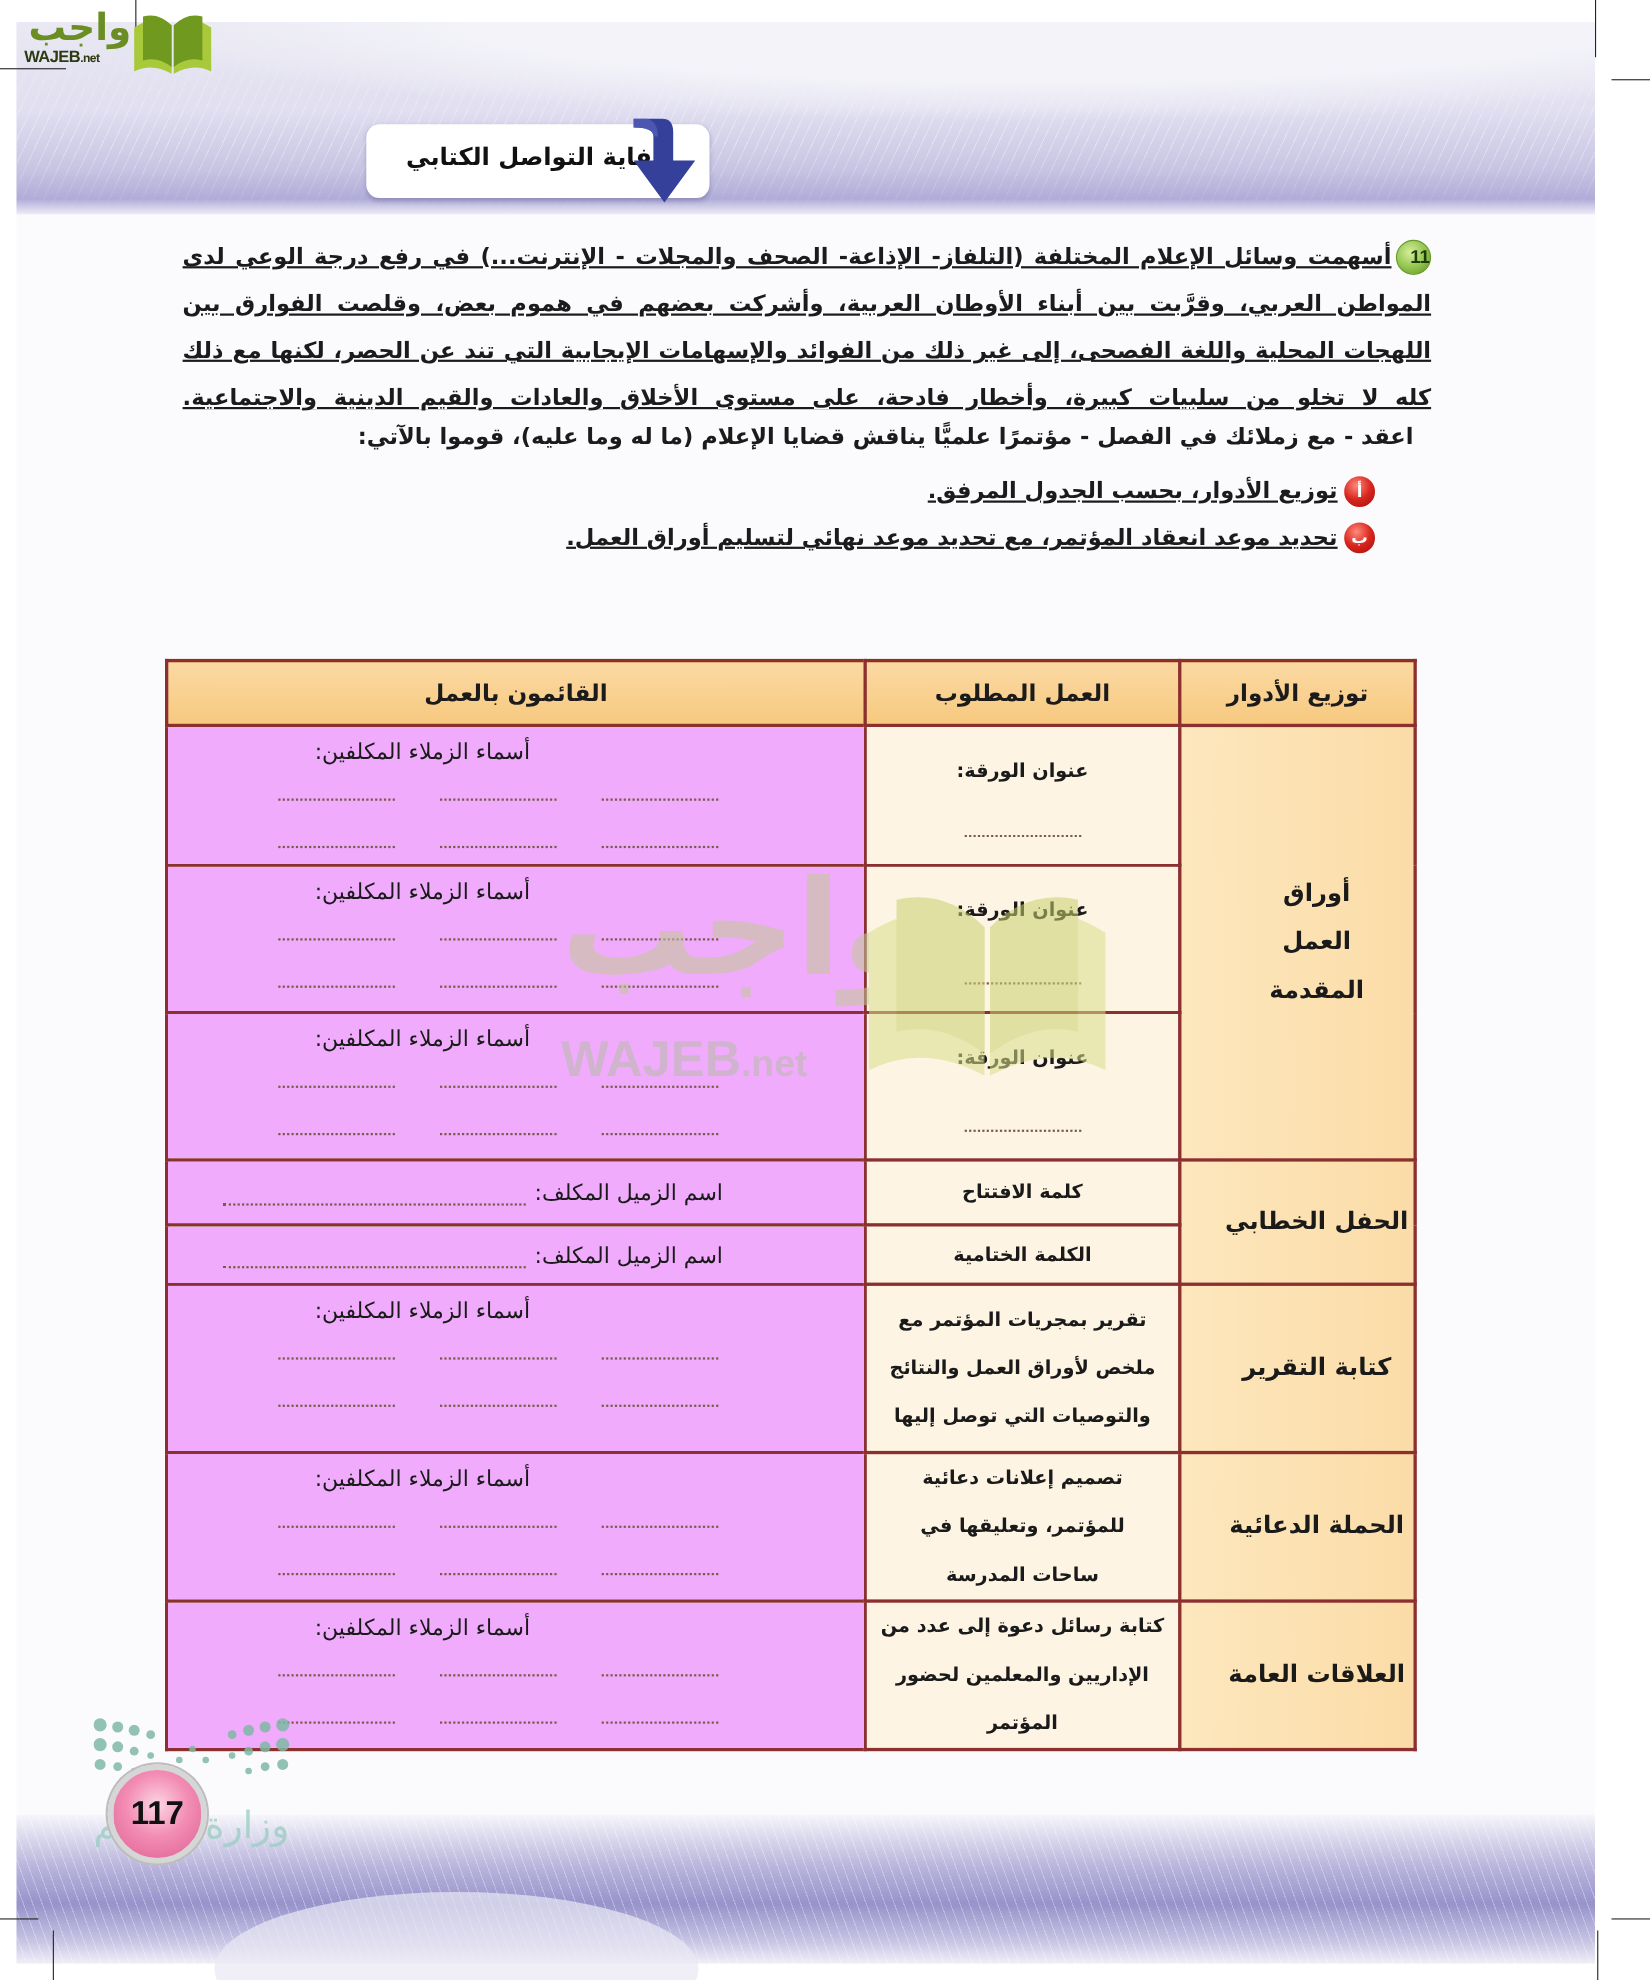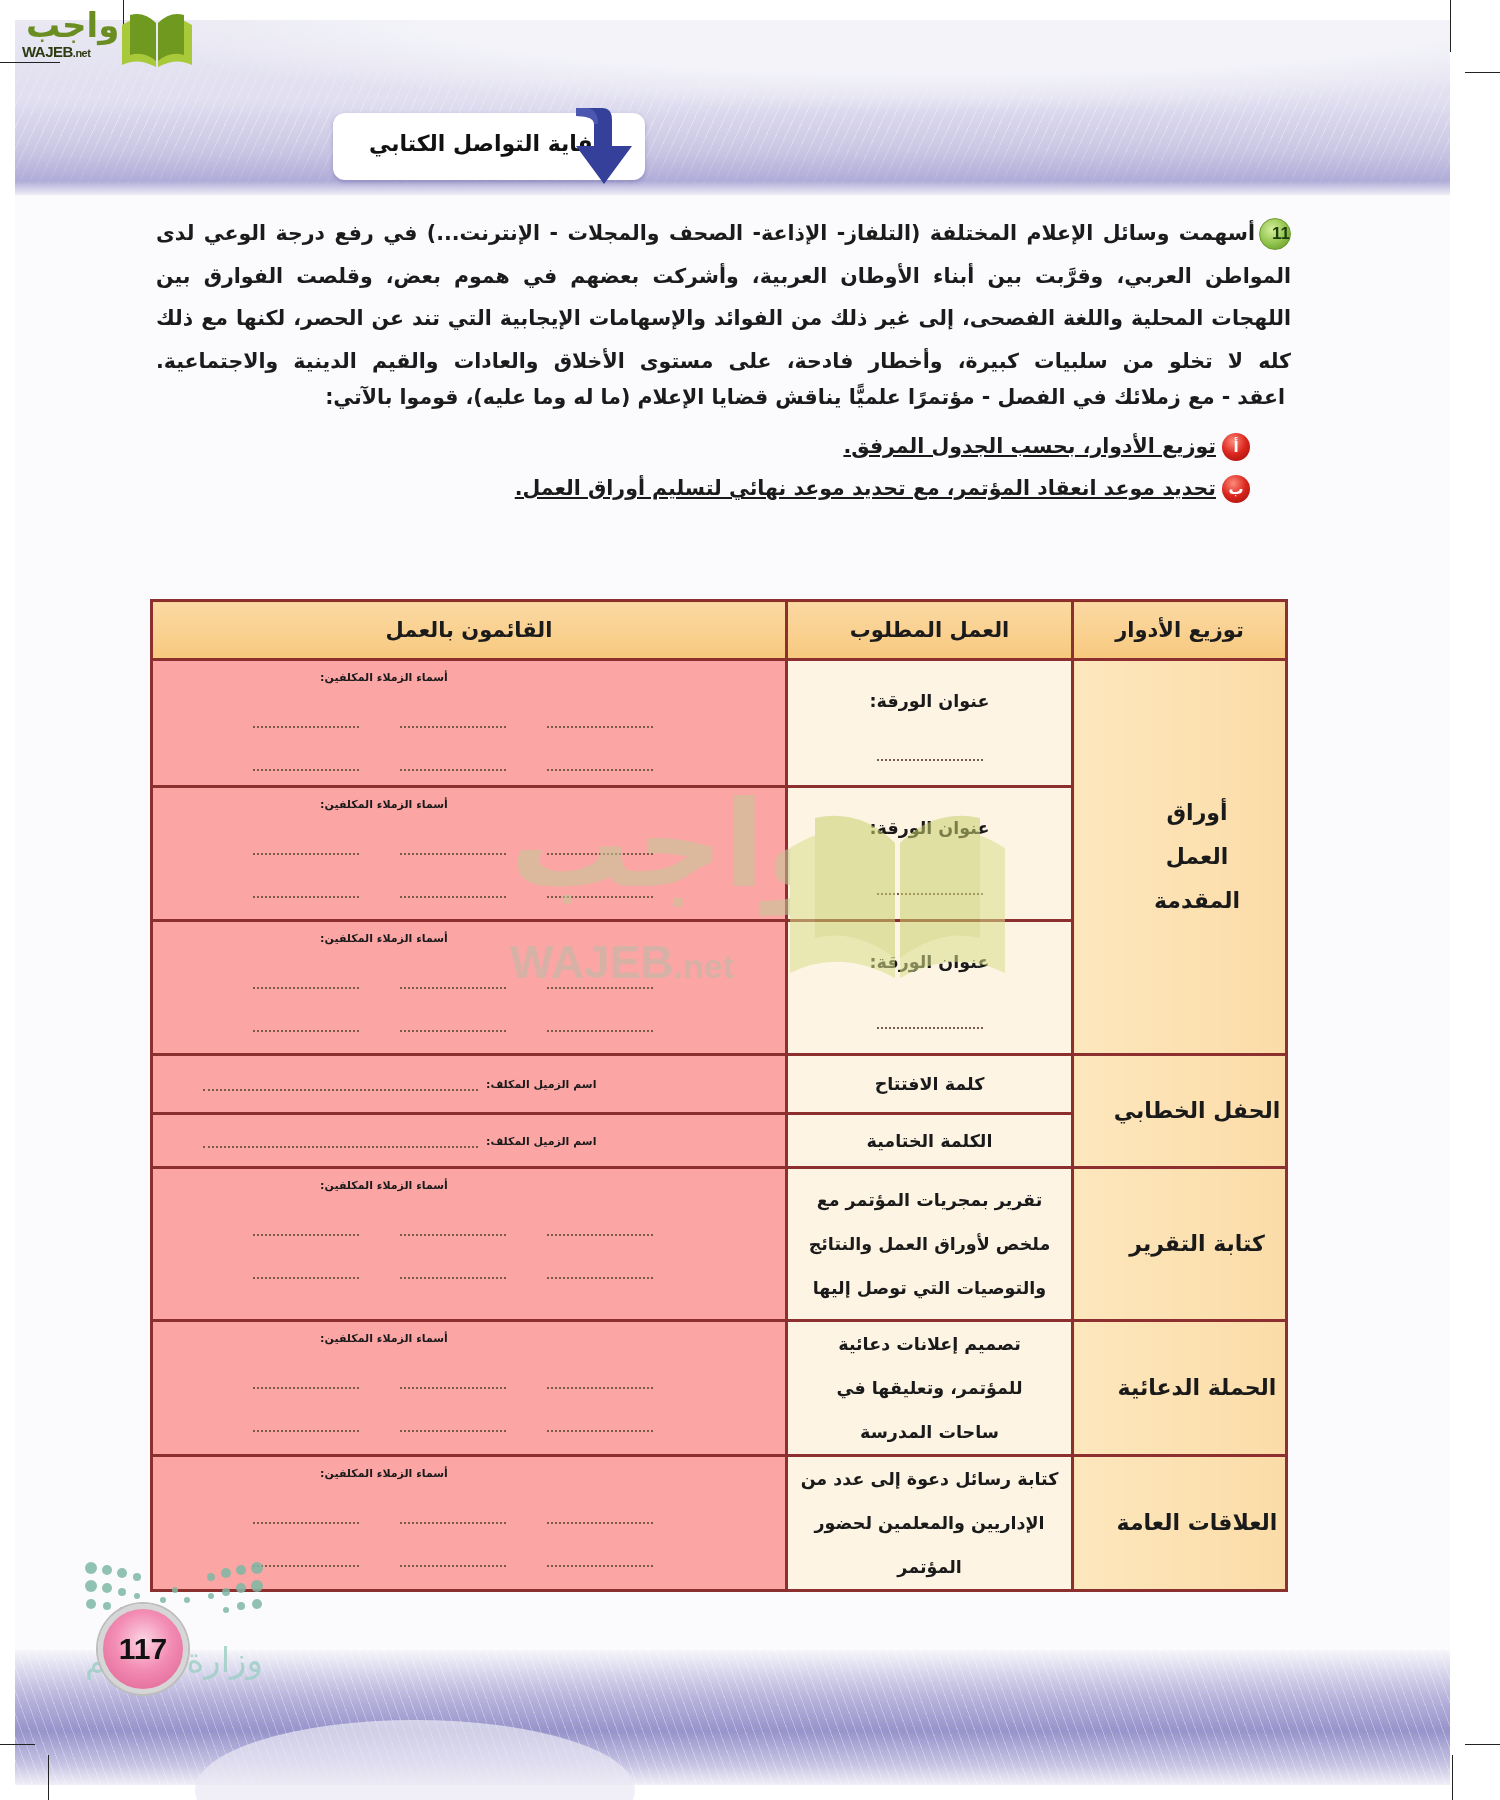--- a/index.html
+++ b/index.html
@@ -30,40 +30,40 @@
   .logo-en small { font-size:11px; }
   .logo-book { position:absolute; left:108px; top:6px; width:78px; height:58px; }
 
   
   .title-banner { position:absolute; left:333px; top:113px; width:312px; height:67px; background:#fff;
     border-radius:12px; box-shadow:0 2px 4px rgba(80,80,140,.35); }
   .title-text { position:absolute; left:36px; top:18px; font-size:22px; font-weight:bold; color:#111; white-space:nowrap; }
   .title-arrow { position:absolute; left:568px; top:106px; width:72px; height:80px; }
 
   
-  .para { position:absolute; left:156px; top:212px; width:1135px; font-size:20.5px; font-weight:bold; line-height:42.5px;
-    text-align:justify; text-align-last:justify; color:#1b1b1b; }
+  .para { position:absolute; left:166px; top:212px; width:1135px; font-size:20.5px; font-weight:bold; line-height:42.5px;
+    text-align:justify; text-align-last:justify; color:#1b1b1b;text-decoration:underline; }
   .para p { margin:0; }
   .badge-num { display:inline-block; width:30px; height:30px; border-radius:50%; margin-left:4px; vertical-align:middle;
     background:radial-gradient(circle at 40% 35%, #d6ef9c 0%, #8fc24b 55%, #5d8e22 100%); color:#1d3c0a; font-size:17px;
     text-align:center; line-height:30px; font-family:"Liberation Sans", sans-serif; font-weight:bold; border:1px solid #6a9a2e; }
   .instr { position:absolute; right:215px; top:385px; font-size:20.5px; font-weight:bold; color:#1b1b1b; white-space:nowrap; }
   .steps { position:absolute; right:250px; top:425px;text-decoration:underline; }
   .step { height:42px; line-height:42px; font-size:20.5px; font-weight:bold; white-space:nowrap; color:#1b1b1b; }
   .step-badge { display:inline-block; width:28px; height:28px; border-radius:50%; vertical-align:middle; margin-left:6px;
     background:radial-gradient(circle at 40% 30%, #ff8a7a 0%, #d9251d 50%, #9e0f0c 100%); color:#fff; font-size:15px;
     text-align:center; line-height:28px; }
 
   
   .tbl { position:absolute; left:150px; top:599px; width:1135px; border-collapse:collapse; table-layout:fixed; direction:rtl; }
   .tbl td, .tbl th { border:3px solid #8b2f2f; padding:0; text-align:center; vertical-align:middle; }
   .tbl th { height:56px; background:linear-gradient(180deg,#fbd9a3,#f7c97f); font-size:21px; font-weight:bold; color:#1b1b1b; }
   .tbl .role { background:linear-gradient(90deg,#fde7bd,#fbdca8); font-size:22px; font-weight:bold; line-height:44px;padding-left:35px; }
   .tbl .work { background:#fdf4e4; font-size:17.5px; font-weight:bold; line-height:44px; }
-  .tbl .doers { background:#fca5a5; font-size:11px; font-weight:bold; position:relative; }
+  .tbl .doers { background:#f0abfc; font-size:20px; font-weight:normal; position:relative; }
   .doer-head { position:absolute; top:10px; left:0; right:0; text-align:center; padding-right:170px; box-sizing:border-box; }
   .dot-rows { position:absolute; left:100px; top:55px; width:400px; }
   .dot-row { display:flex; justify-content:space-between; height:43px; }
   .dots { width:106px; border-bottom:2px dotted #7a5a4a; height:10px; }
   .paper-title { position:absolute; top:18px; left:0; right:0; text-align:center; }
   .paper-dots { position:absolute; bottom:24px; left:50%; margin-left:-53px; width:106px; border-bottom:2px dotted #7a5a4a; }
   .single-line { display:flex; justify-content:flex-end; align-items:flex-end; height:100%; padding-right:70px; padding-left:50px; gap:8px; }
   .single-line .longdots { flex:0 0 275px; border-bottom:2px dotted #7a5a4a; height:12px; }
 
   

